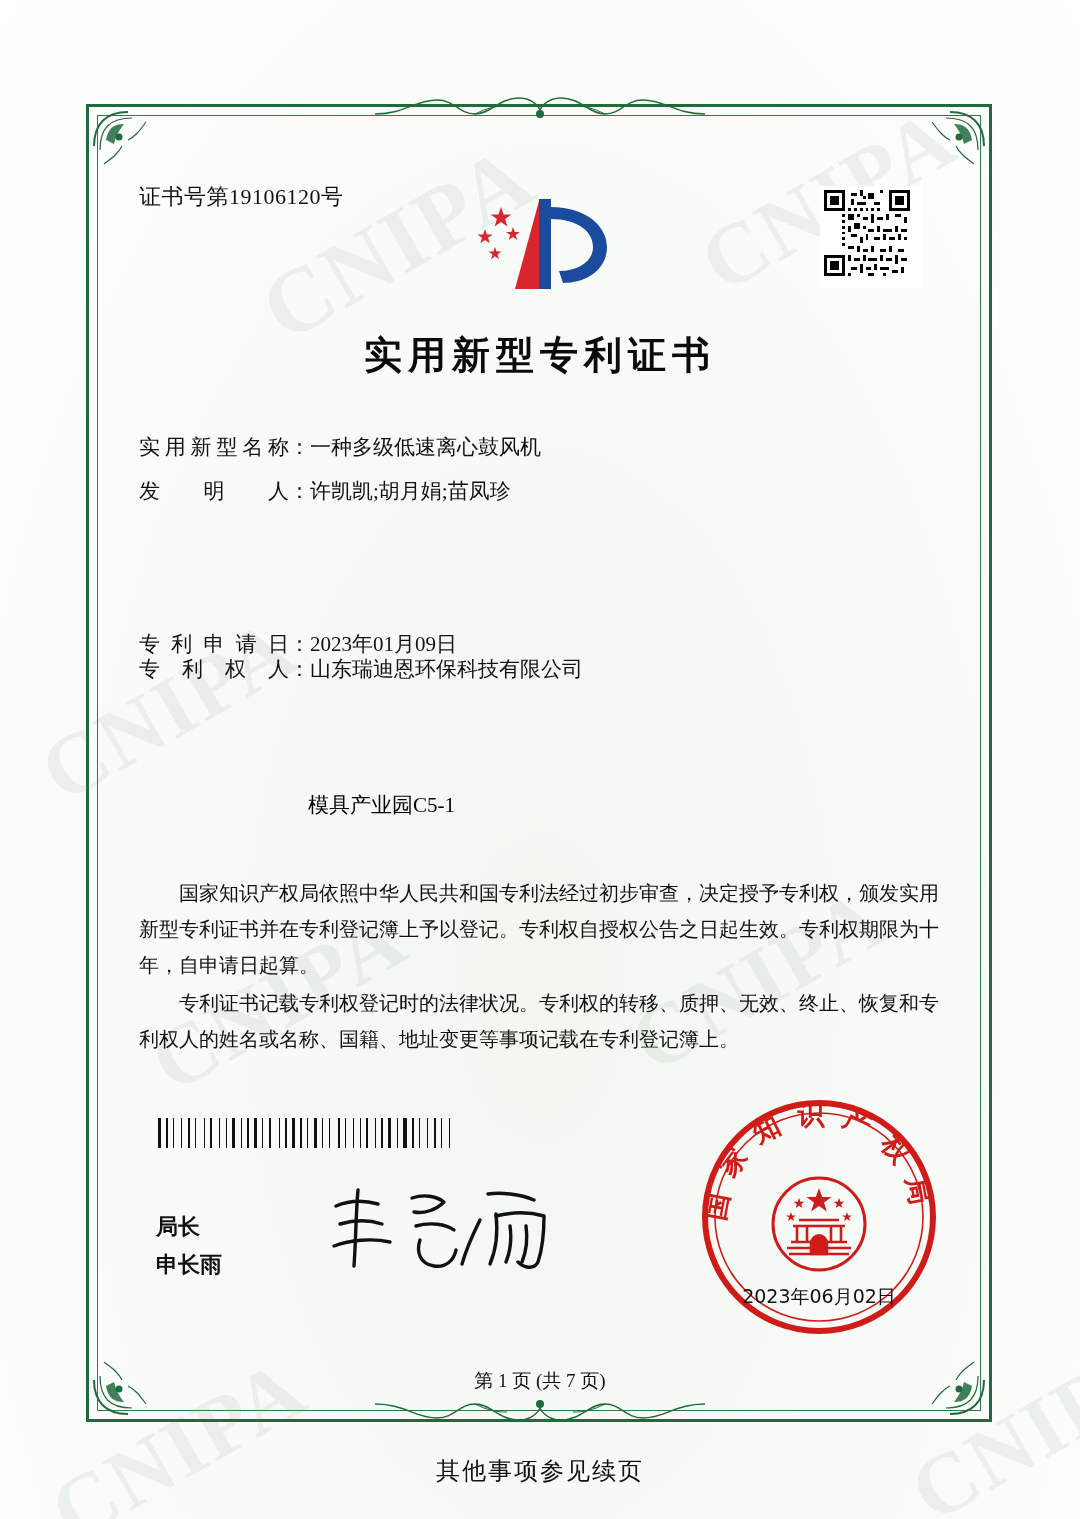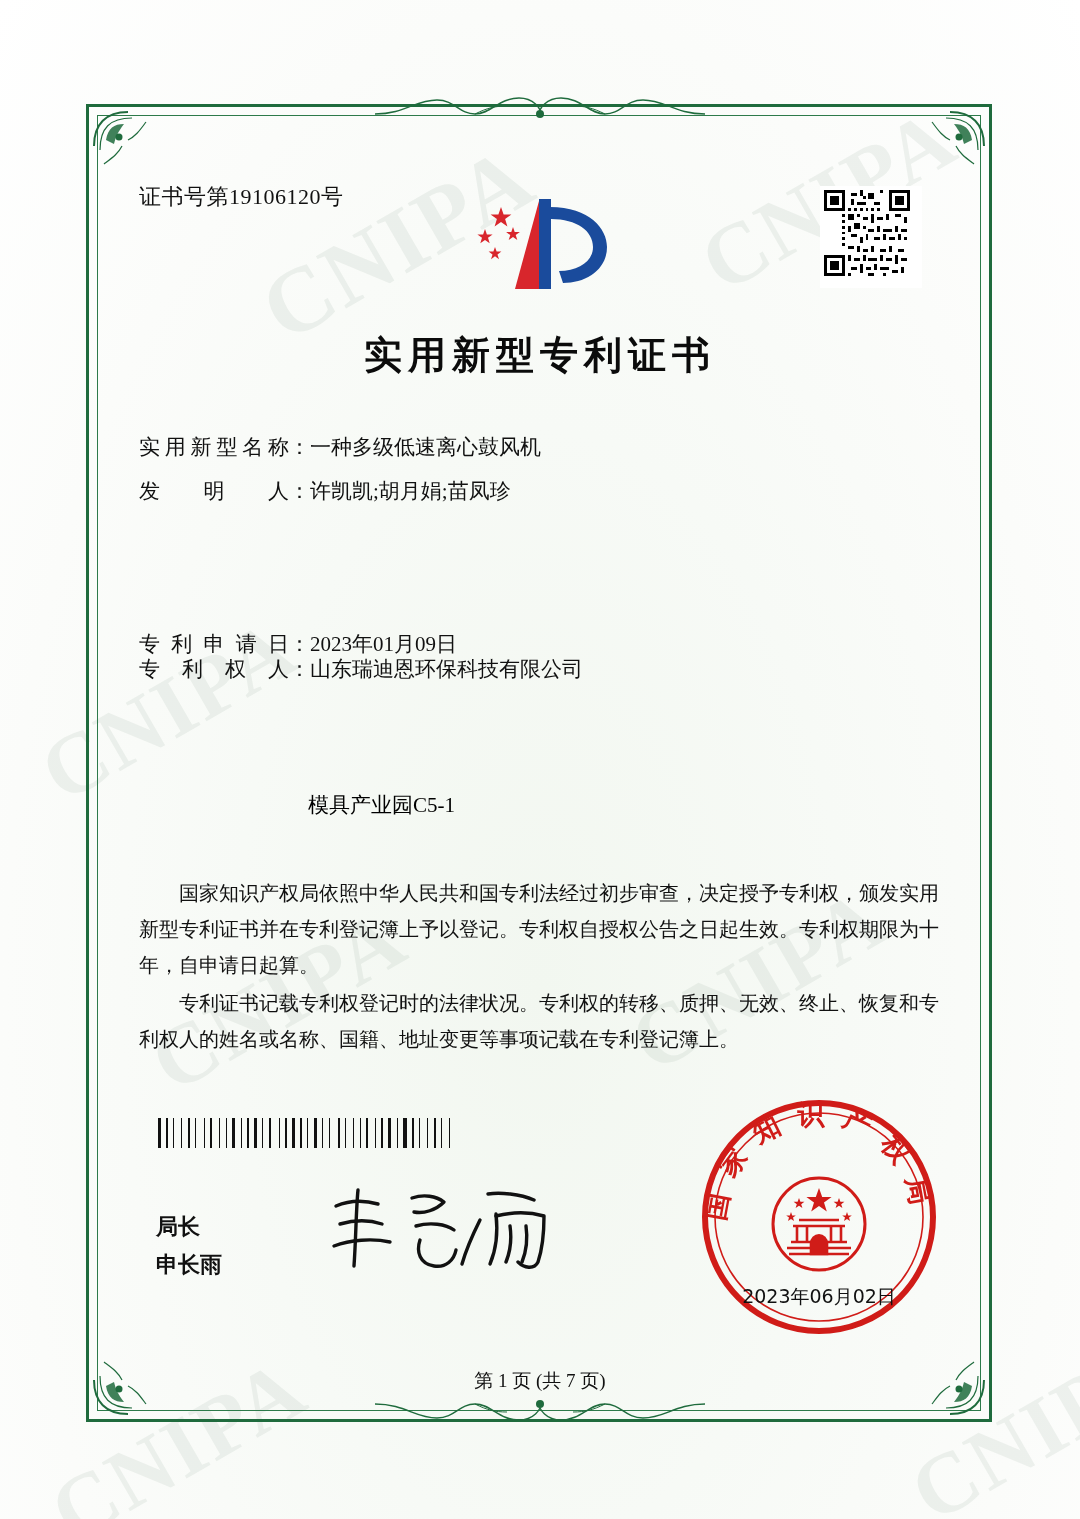--- a/index.html
+++ b/index.html
@@ -583,14 +583,15 @@
           <path d="M-20 -4 L 20 -4"></path>
         </g>
         <path d="M-9 19 A 9 9 0 0 1 9 19 L 9 30 L -9 30 Z" fill="#d01c18"></path>
       </g>
 
       <text x="119" y="205" text-anchor="middle" font-family="'DejaVu Sans','Liberation Sans',sans-serif" font-size="19" fill="#111">2023年06月02日</text>
     </svg>
   </div>
 
   <div id="page-num">第 1 页 (共 7 页)</div>
+  <div id="footnote">其他事项参见续页</div>
 
 </div>
 
 </body></html>

